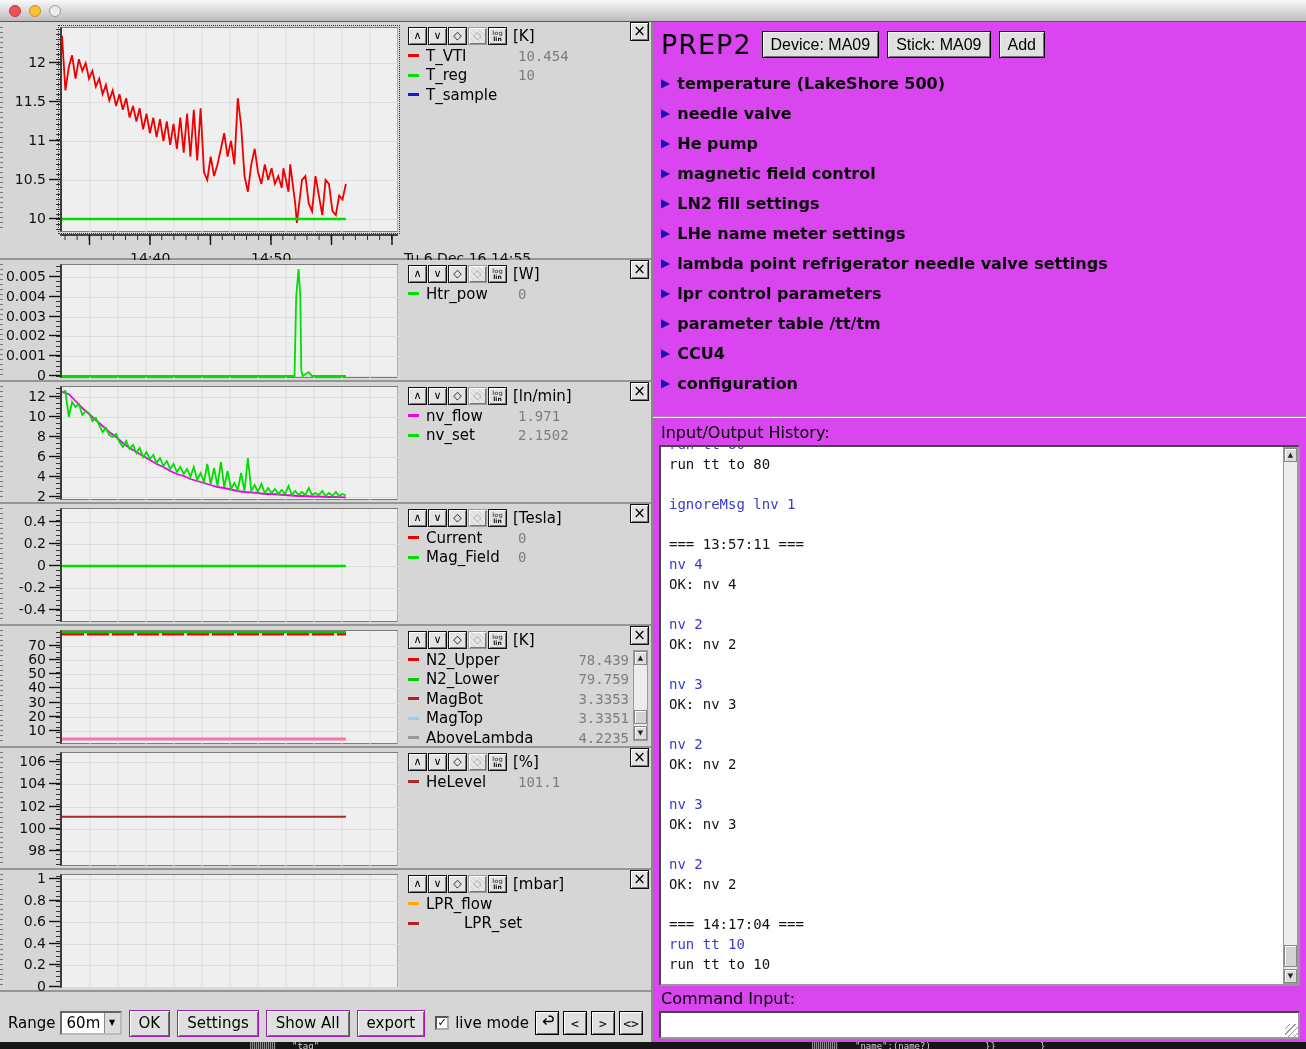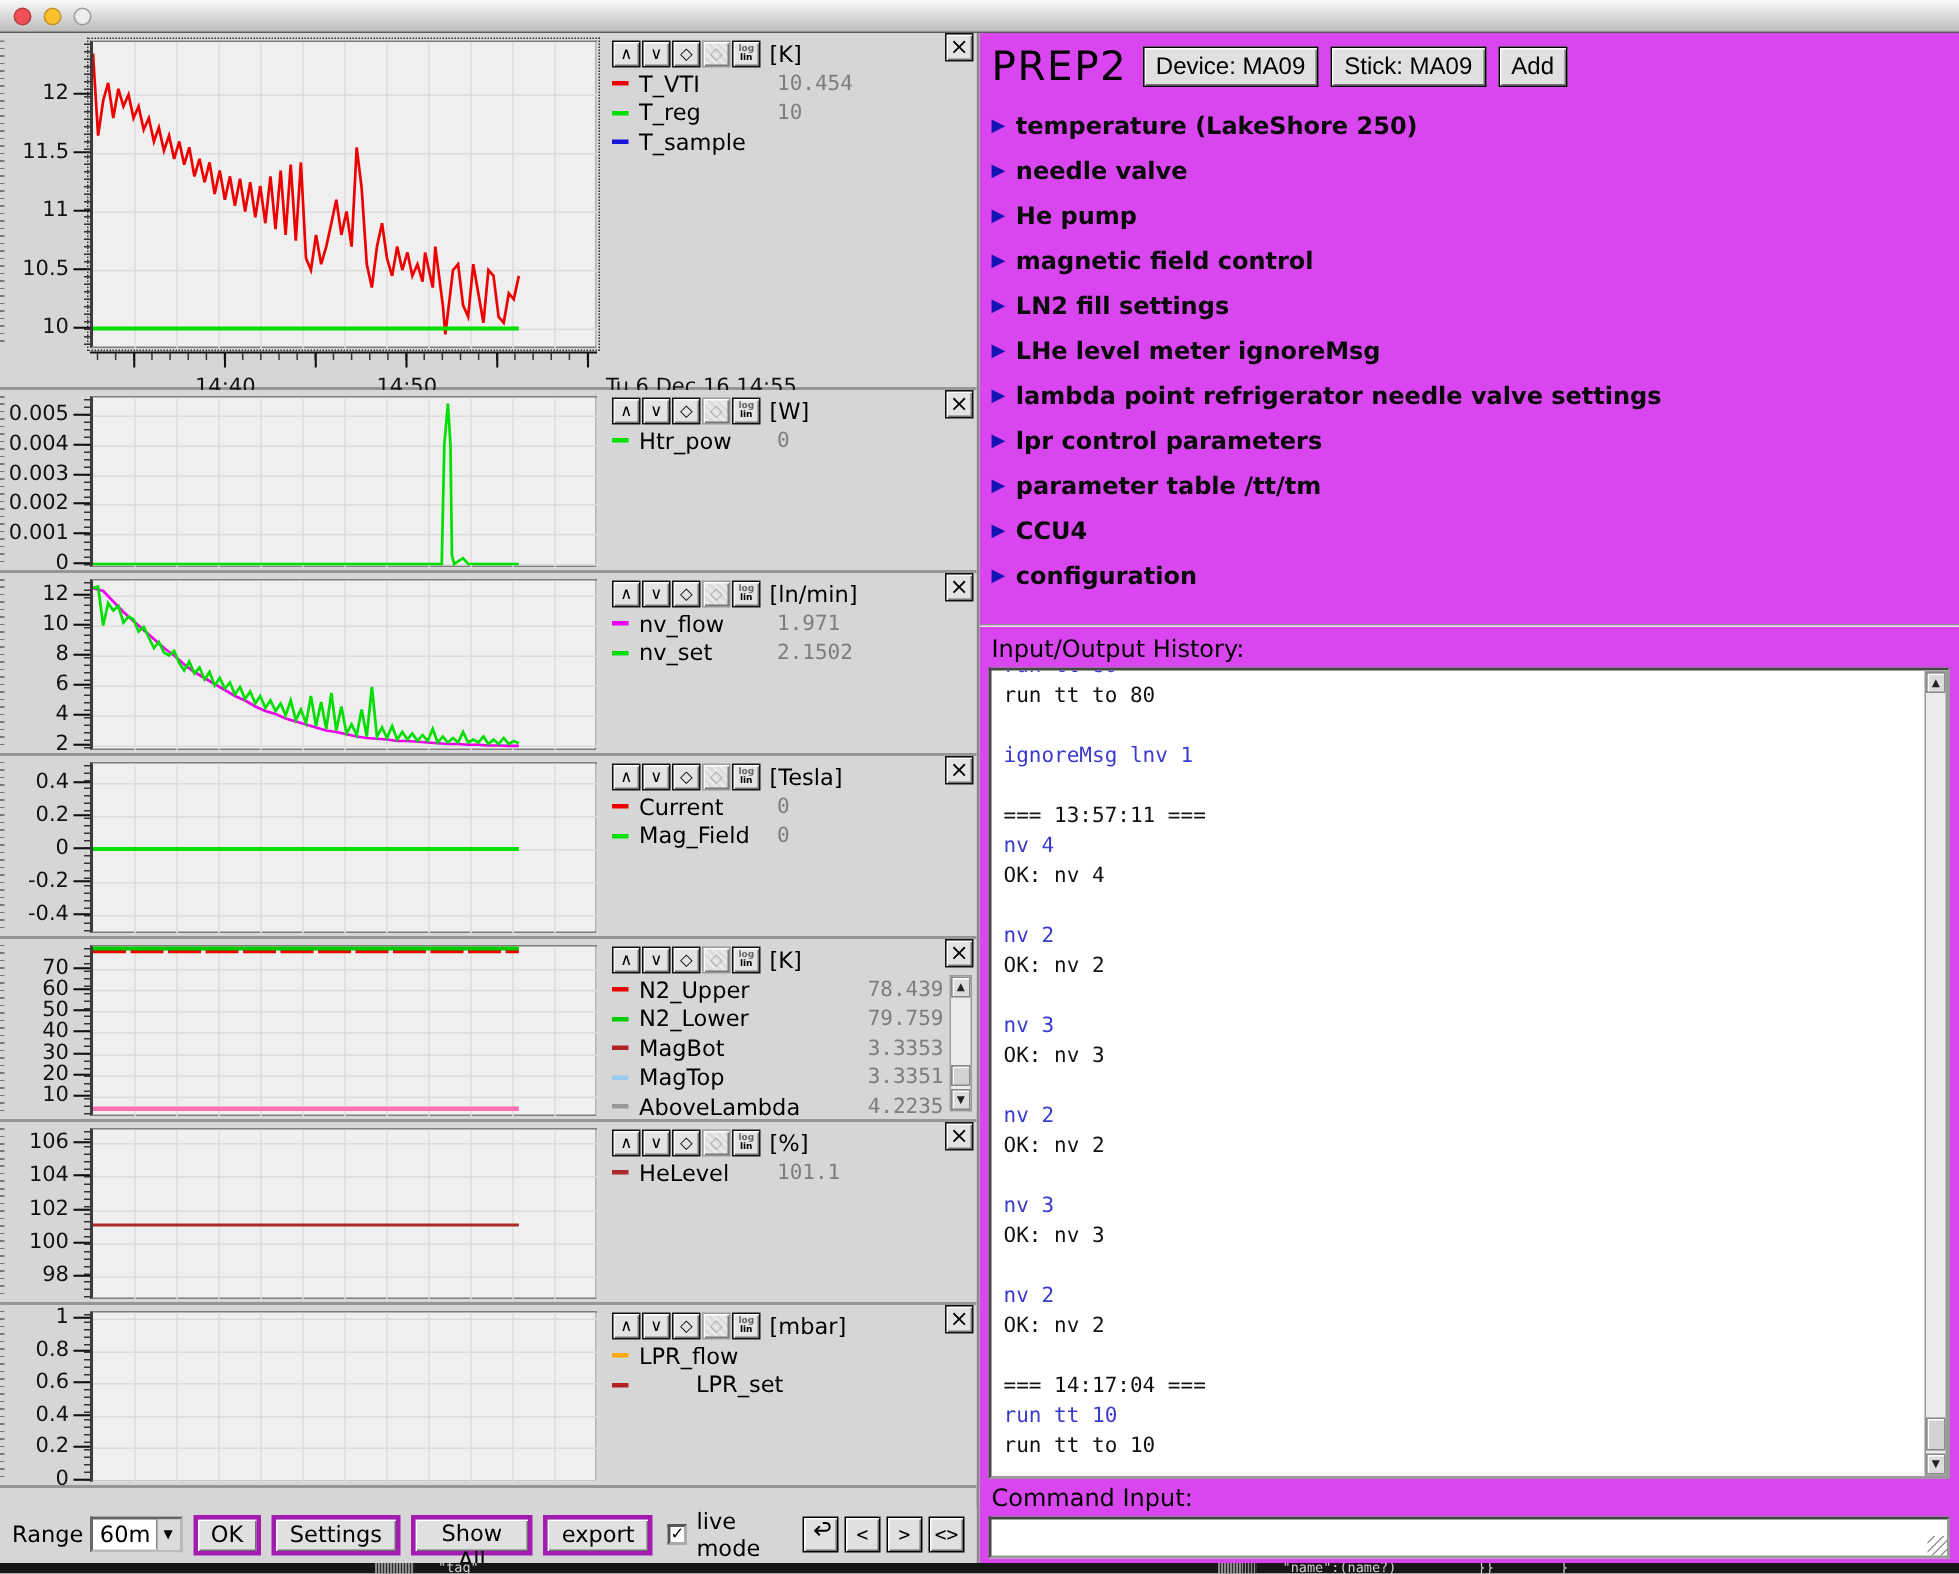--- a/index.html
+++ b/index.html
@@ -54,21 +54,21 @@
   .sthumb { position:absolute; left:0; right:0; background:#d2d2d2; border:1px solid #888;
     box-shadow:inset 1px 1px 0 #fff; }
   
   .ctrlbar { position:absolute; left:0; right:0; bottom:0; height:38px; display:flex;
     align-items:center; background:#d6d6d6; font-size:15px; }
   .ctrlbar .lbl { margin-left:8px; }
   .combo { display:flex; margin-left:4px; height:24px; border:2px inset #bbb; background:#fff; }
   .combo .cval { width:42px; font-size:15px; padding:1px 0 0 5px; }
   .combo .carrow { width:16px; background:#dcdcdc; border-left:1px solid #888; font-size:8px;
     text-align:center; line-height:20px; }
-  .pbtn { height:27px; margin-left:7px; padding:0 9px; background:#e0e0e0; border:3px solid #a21caf;
+  .pbtn { height:27px; margin-left:7px; padding:0 9px; background:#e0e0e0; border:1px solid #a21caf;
     box-shadow:inset 1px 1px 0 #fff, inset -1px -1px 0 #707070; font-size:15px;
     font-family:"DejaVu Sans", sans-serif; }
   .chk { width:14px; height:14px; background:#fff; border:2px inset #aaa; margin-left:10px;
     font-size:11px; line-height:10px; text-align:center; font-weight:bold; }
   .navgrp { margin-left:auto; margin-right:8px; display:flex; }
   .nbtn { width:24px; height:24px; margin-left:4px; background:#e0e0e0; border:1px solid #000;
     box-shadow:inset 1px 1px 0 #fff, inset -1px -1px 0 #707070; font-size:13px; text-align:center;
     line-height:21px; font-family:"DejaVu Sans Mono", monospace; }
   
   .hdr { display:flex; align-items:center; padding:7px 0 4px 8px; }
@@ -801,41 +801,41 @@
     <div class="hdr">
       <span class="prep">PREP2</span>
       <button class="hbtn">Device: MA09</button>
       <button class="hbtn">Stick: MA09</button>
       <button class="hbtn">Add</button>
     </div>
 
     <div class="tree" id="tree">
         <div class="tree-item">
           <span class="tri">▶</span>
-          <span class="tlabel">temperature (LakeShore 250)</span>
+          <span class="tlabel">temperature (LakeShore 500)</span>
         </div>
         <div class="tree-item">
           <span class="tri">▶</span>
           <span class="tlabel">needle valve</span>
         </div>
         <div class="tree-item">
           <span class="tri">▶</span>
           <span class="tlabel">He pump</span>
         </div>
         <div class="tree-item">
           <span class="tri">▶</span>
           <span class="tlabel">magnetic field control</span>
         </div>
         <div class="tree-item">
           <span class="tri">▶</span>
           <span class="tlabel">LN2 fill settings</span>
         </div>
         <div class="tree-item">
           <span class="tri">▶</span>
-          <span class="tlabel">LHe level meter ignoreMsg</span>
+          <span class="tlabel">LHe name meter settings</span>
         </div>
         <div class="tree-item">
           <span class="tri">▶</span>
           <span class="tlabel">lambda point refrigerator needle valve settings</span>
         </div>
         <div class="tree-item">
           <span class="tri">▶</span>
           <span class="tlabel">lpr control parameters</span>
         </div>
         <div class="tree-item">

